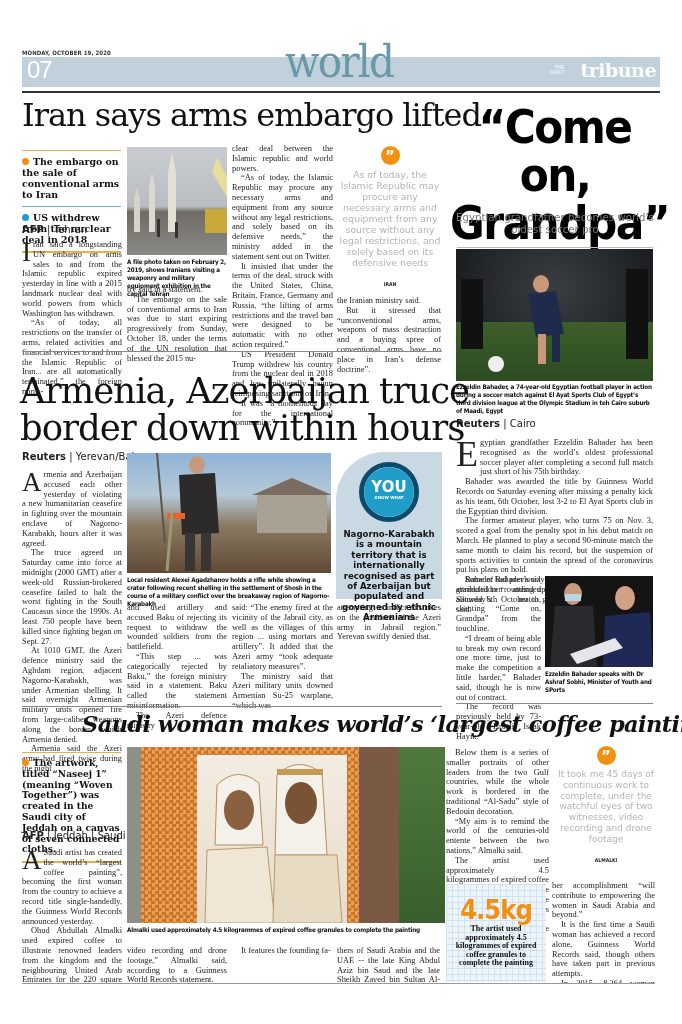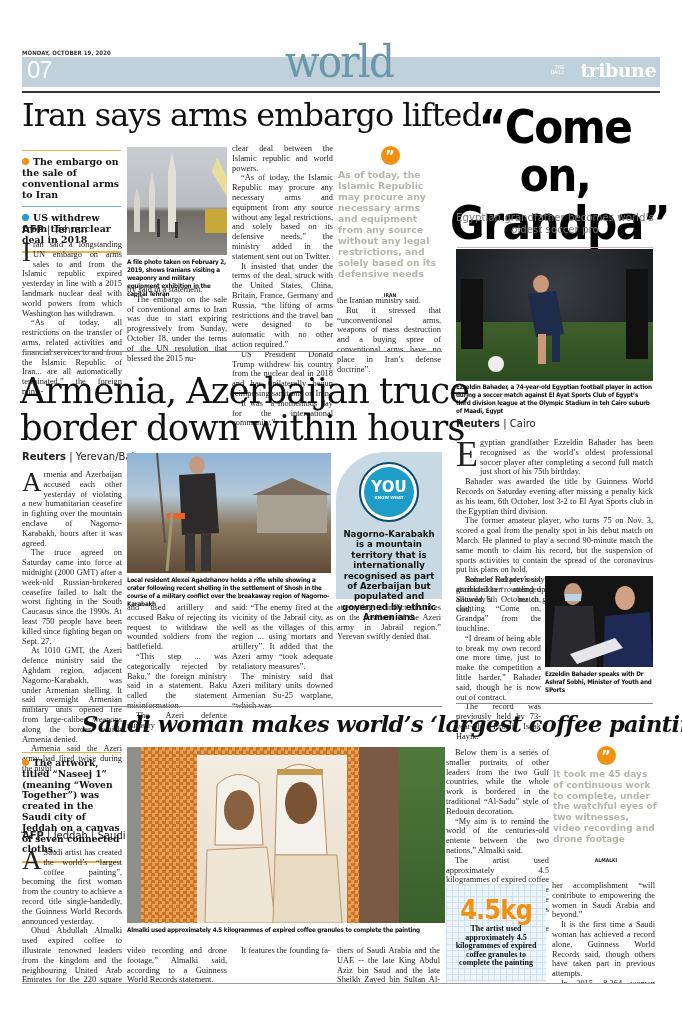--- a/index.html
+++ b/index.html
@@ -15,37 +15,37 @@
 .brand .name{font-family:"DejaVu Serif",serif;font-weight:bold;font-size:19px;color:#fff;letter-spacing:-.5px}
 .rule{left:22px;top:91px;width:638px;height:1.5px;background:#333}
 .h1{font-family:"DejaVu Serif",serif;font-weight:normal;color:#111;line-height:1;letter-spacing:-1px}
 .body{font-family:"Liberation Serif",serif;font-size:8.4px;line-height:9.8px;color:#222;text-align:justify;hyphens:auto}
 .body p{text-indent:9px}
 .body p.first{text-indent:0}
 .dropcap{float:left;font-size:27px;line-height:21px;margin:2px 2px 0 0;font-family:"Liberation Serif",serif}
 .caption{font-family:"DejaVu Sans Condensed","DejaVu Sans",sans-serif;font-size:6.3px;line-height:8px;color:#111;font-weight:bold;letter-spacing:-.2px}
 .byline{font-family:"DejaVu Sans",sans-serif;font-size:10px;color:#222}
 .byline b{font-weight:bold}
-.pull{font-family:"DejaVu Sans",sans-serif;font-weight:bold;color:#b5b5ae;font-size:9.3px;line-height:11px}
+.pull{font-family:"DejaVu Sans",sans-serif;font-weight:normal;color:#b5b5ae;text-align:center;font-size:9.3px;line-height:11px}
 .quote-badge{width:19px;height:19px;border-radius:50%;background:#f29111;color:#fff;font-family:"DejaVu Sans",sans-serif;font-weight:bold;font-size:15px;line-height:22px;text-align:center;margin:0 auto 4px}
 .attrib{font-family:"DejaVu Sans Condensed","DejaVu Sans",sans-serif;font-size:5px;font-weight:bold;color:#222;text-align:center}
 .bullets{font-family:"DejaVu Serif",serif;font-weight:bold;font-size:9.4px;line-height:11px;color:#111}
 .bul{border-top:1.5px solid #e8b04a;padding:5px 0 6px}
 .bul.blue{border-top:1.5px solid #6fb3d6}
 .bul .dot{display:inline-block;width:7px;height:7px;border-radius:50%;margin-right:4px;vertical-align:0}
 .hr{height:1px;background:#888}
 .photo{overflow:hidden}
 .missiles{background:linear-gradient(180deg,#c9ccd0 0%,#b9bcc0 55%,#6f6c66 60%,#8c8a86 100%)}
 .soccer{background:radial-gradient(ellipse at 50% 30%,#3a3e43 0%,#1c1f22 70%),#222}
 .soccer .grass{position:absolute;left:0;right:0;bottom:0;height:45%;background:linear-gradient(180deg,#3e5f2b,#2d4b22)}
 .armen{background:linear-gradient(180deg,#8fb4d8 0%,#b5c9d8 35%,#8b7a62 60%,#5f4a36 100%)}
 .coffee{background:repeating-conic-gradient(#c9742c 0 25%,#e9a050 0 50%) 0 0/7px 7px}
 .canvas{background:linear-gradient(180deg,#f3ece2,#e8dccb)}
 .you-box{background:#c8d9e3;border-top-left-radius:48px}
-.you-ring{width:60px;height:60px;border-radius:50%;border:2px solid #0c4a6e;display:flex;align-items:center;justify-content:center;background:#fff}
+.you-ring{width:60px;height:60px;border-radius:50%;border:5px solid #0c4a6e;display:flex;align-items:center;justify-content:center;background:#fff}
 .you-in{width:50px;height:50px;border-radius:50%;background:#1e9dc8;color:#fff;text-align:center;font-family:"DejaVu Sans",sans-serif;font-weight:bold}
 .you-box .txt{font-family:"DejaVu Sans",sans-serif;font-size:8.6px;line-height:10.4px;color:#111;text-align:center;font-weight:bold}
 .grid{background-color:#eef5fa;background-image:linear-gradient(#cfe2ef 1px,transparent 1px),linear-gradient(90deg,#cfe2ef 1px,transparent 1px);background-size:6px 6px}
 .big-stat{font-family:"DejaVu Sans Condensed","DejaVu Sans",sans-serif;font-weight:bold;font-size:27px;color:#f29111;text-align:center;letter-spacing:-1px;line-height:1}
 .stat-txt{font-family:"Liberation Serif",serif;font-size:8px;line-height:8.5px;font-weight:bold;color:#111;text-align:center}
 .cmon{font-family:"DejaVu Sans Condensed","DejaVu Sans",sans-serif;font-weight:bold;font-size:47px;line-height:48px;color:#000;letter-spacing:-1.5px;text-align:center}
 .sub{font-family:"DejaVu Sans",sans-serif;font-size:10.2px;line-height:12px;color:#777;text-align:center}
 </style>
 </head>
 <body>

